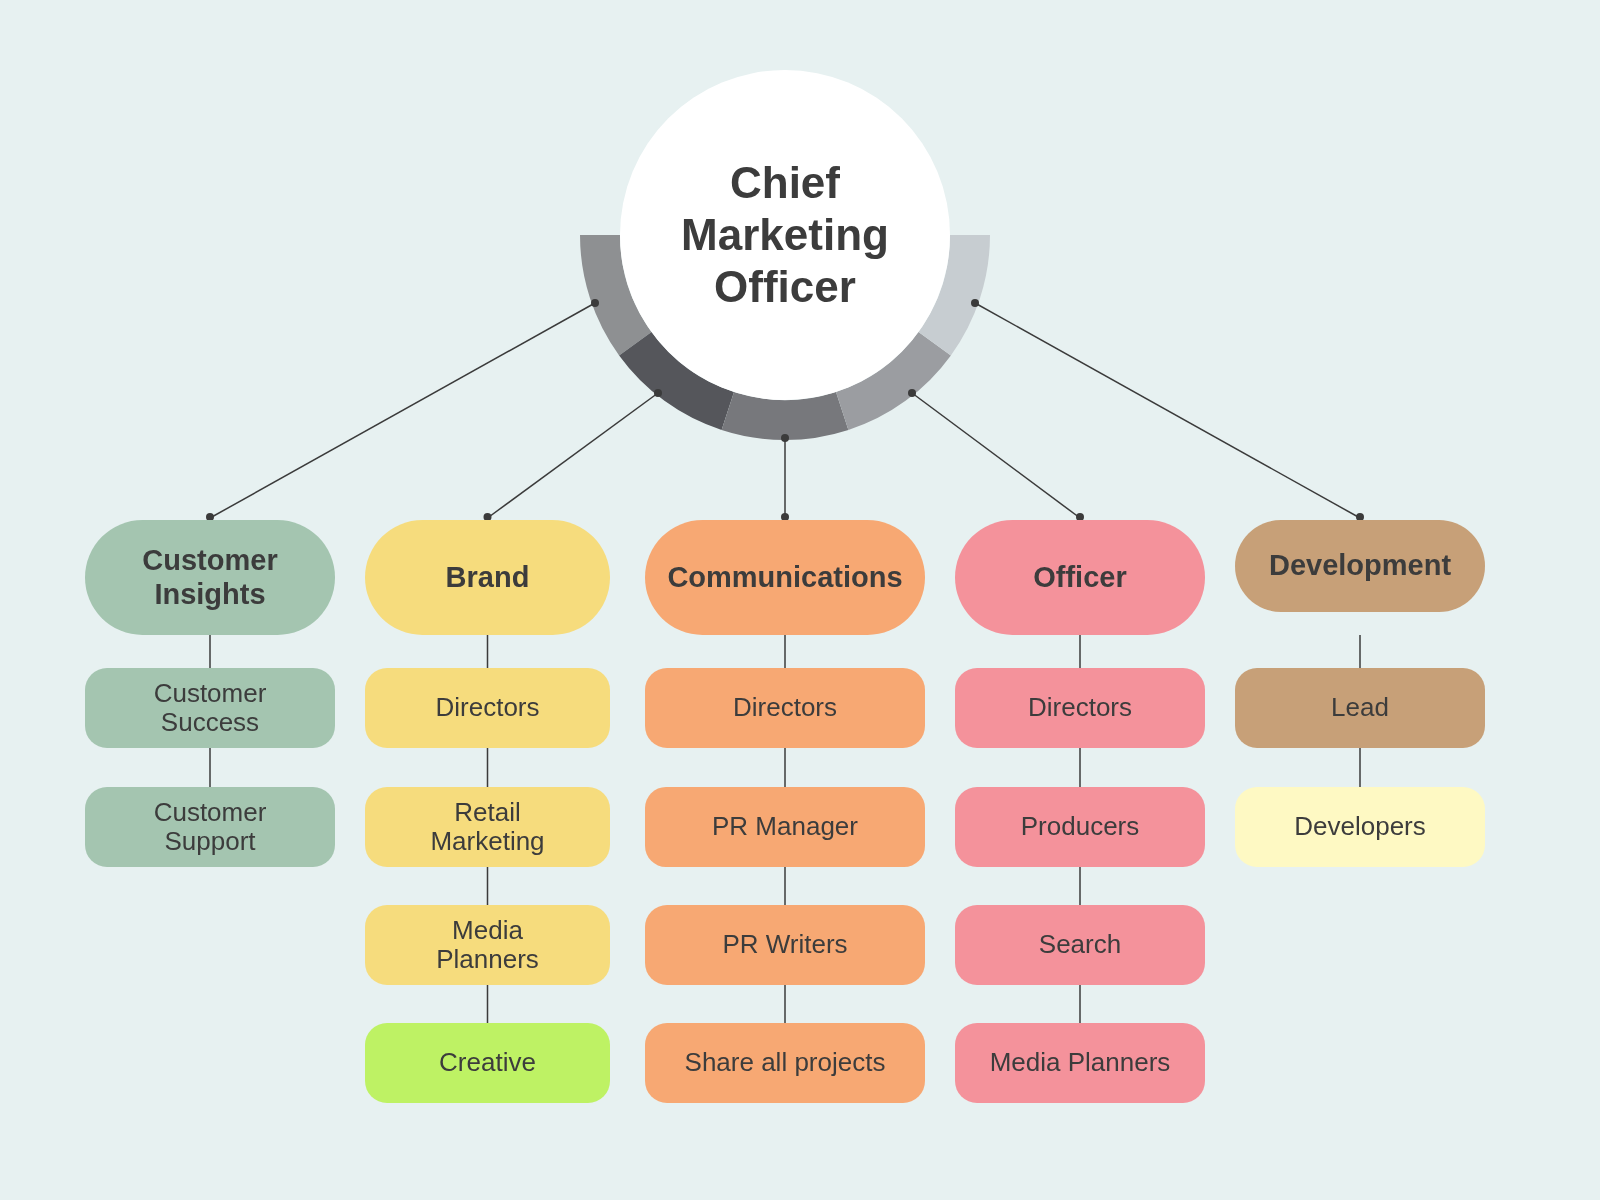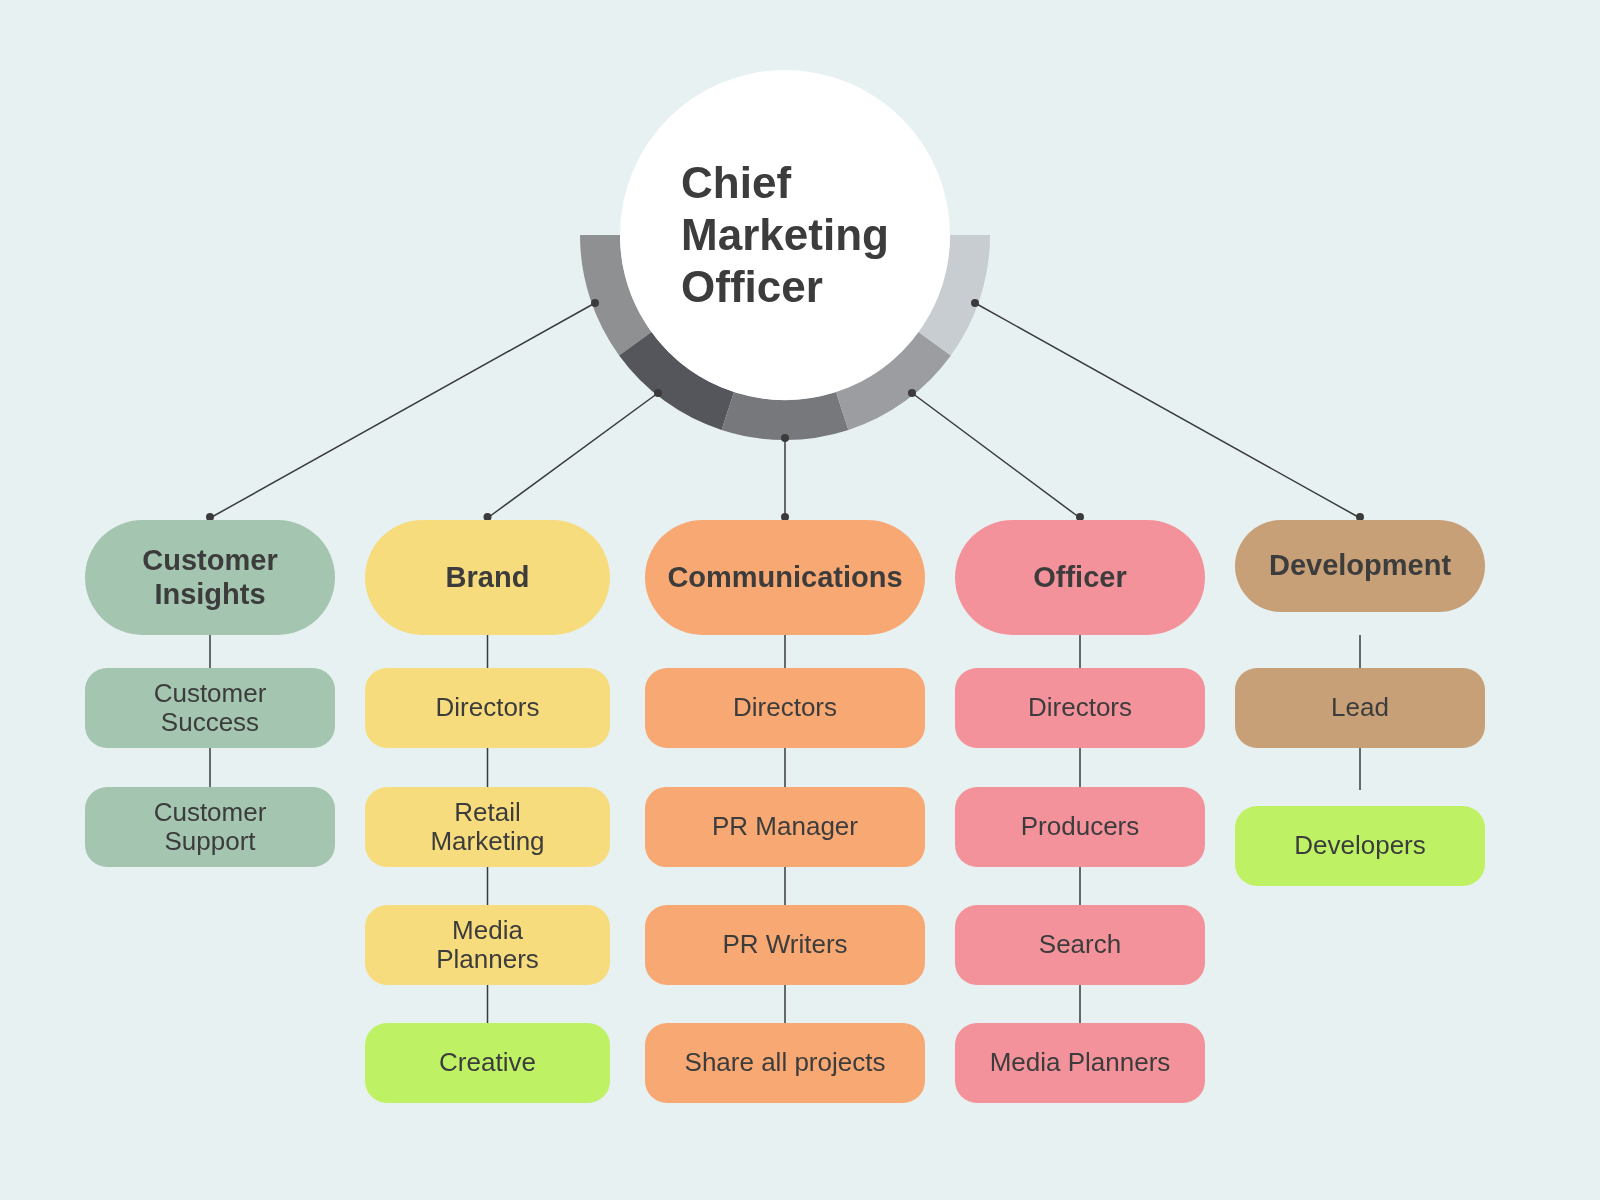--- a/index.html
+++ b/index.html
@@ -23,21 +23,21 @@
     border-radius: 50%;
     display: flex;
     align-items: center;
     justify-content: center;
     z-index: 2;
   }
   .root-title {
     font-size: 44px;
     font-weight: 700;
     color: #3c3c3c;
-    text-align: left;
+    text-align: center;
     line-height: 1.18;
     white-space: pre-line;
   }
   .pill {
     position: absolute;
     display: flex;
     align-items: center;
     justify-content: center;
     text-align: center;
     color: #3c3c3c;
@@ -125,15 +125,15 @@
   <div class="pill child" style="left: 645px; top: 905px; width: 280px; height: 80px; background-color: rgb(247, 168, 115);">PR Writers</div>
 
   <div class="pill header" style="left: 955px; top: 520px; width: 250px; height: 115px; background-color: rgb(244, 146, 155);">Officer</div>
   <div class="pill child" style="left: 955px; top: 668px; width: 250px; height: 80px; background-color: rgb(244, 146, 155);">Directors</div>
   <div class="pill child" style="left: 955px; top: 787px; width: 250px; height: 80px; background-color: rgb(244, 146, 155);">Producers</div>
   <div class="pill child" style="left: 955px; top: 905px; width: 250px; height: 80px; background-color: rgb(244, 146, 155);">Search</div>
   <div class="pill child" style="left: 955px; top: 1023px; width: 250px; height: 80px; background-color: rgb(244, 146, 155);">Media Planners</div>
 
   <div class="pill header" style="left: 1235px; top: 520px; width: 250px; height: 92px; background-color: rgb(199, 160, 120);">Development</div>
   <div class="pill child" style="left: 1235px; top: 668px; width: 250px; height: 80px; background-color: rgb(199, 160, 120);">Lead</div>
-  <div class="pill child" style="left: 1235px; top: 787px; width: 250px; height: 80px; background-color: #bef264; margin-top: 19px;">Developers</div>
+  <div class="pill child" style="left: 1235px; top: 787px; width: 250px; height: 80px; background-color: #fef9c3;">Developers</div>
 
 </div>
 
 </body></html>

